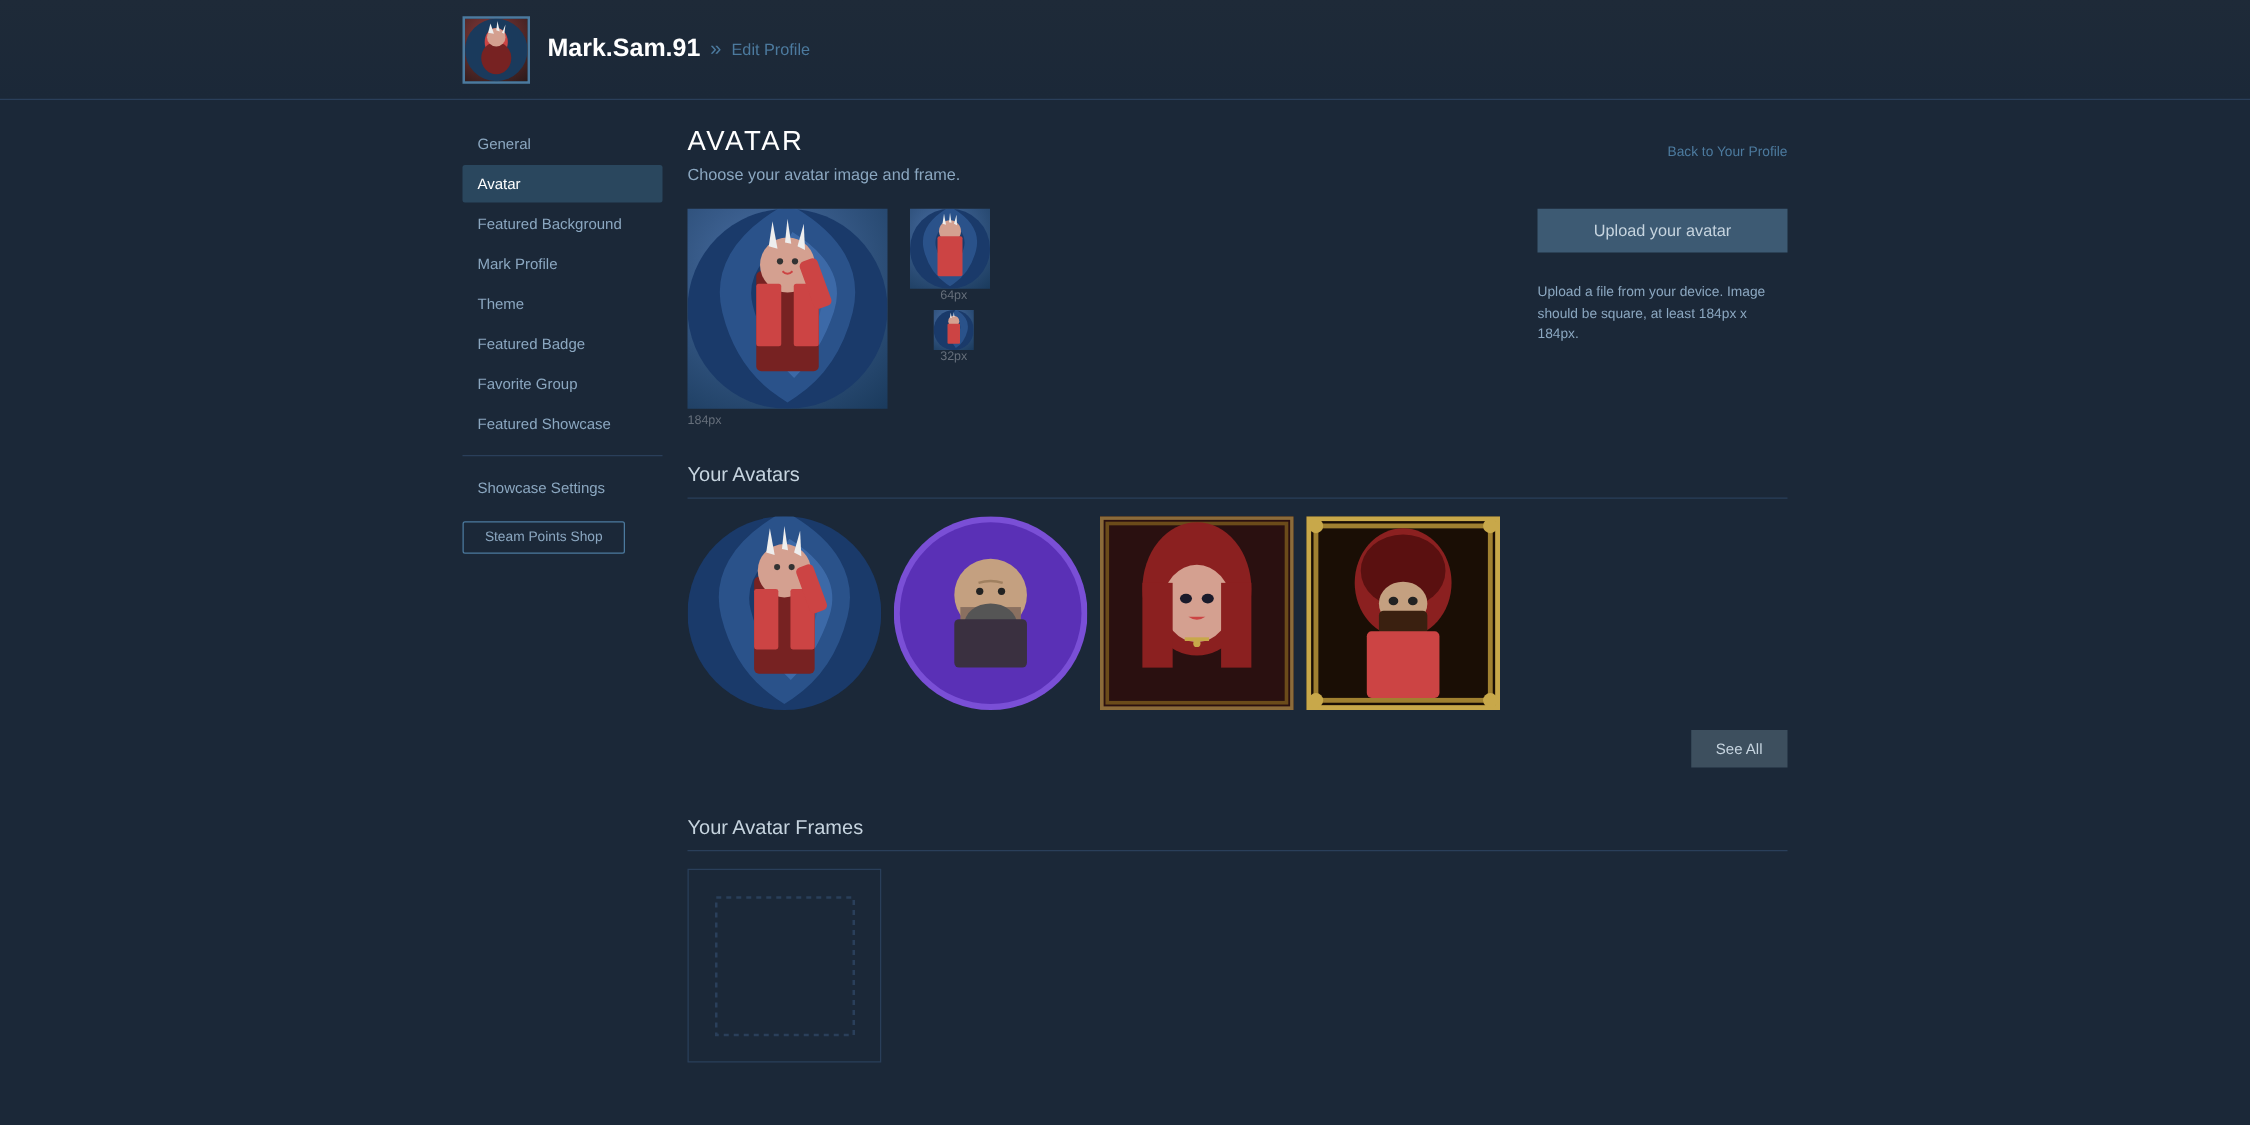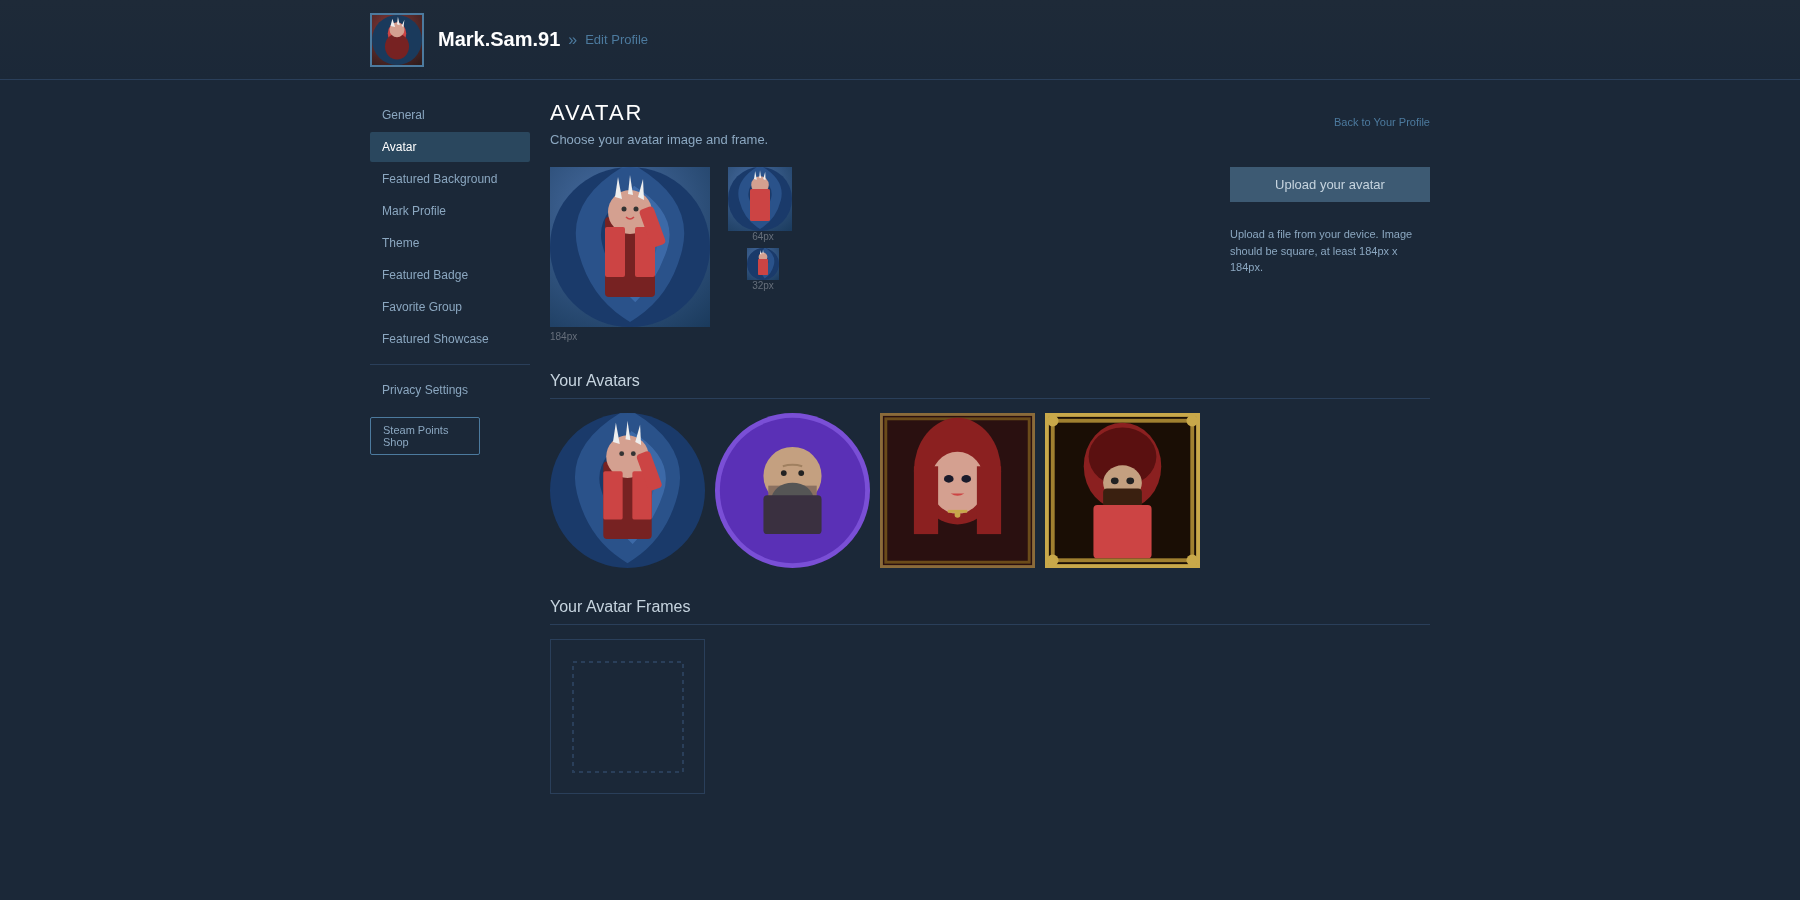--- a/index.html
+++ b/index.html
@@ -93,21 +93,22 @@
     .steam-points-btn {
       display: inline-block;
       border: 1px solid #4c7a9e;
       color: #8ba7c0;
       background: transparent;
       padding: 6px 12px;
       font-size: 11px;
       cursor: pointer;
       margin-top: 10px;
       border-radius: 2px;
-      width: 110px;
+      text-align: center;
+      width: 130px;
     }
 
     
     .content {
       flex: 1;
       position: relative;
     }
     .back-to-profile {
       position: absolute;
       top: 16px;
@@ -289,21 +290,21 @@
   <div class="sidebar">
     <div class="sidebar-item">General</div>
     <div class="sidebar-item active">Avatar</div>
     <div class="sidebar-item">Featured Background</div>
     <div class="sidebar-item">Mark Profile</div>
     <div class="sidebar-item">Theme</div>
     <div class="sidebar-item">Featured Badge</div>
     <div class="sidebar-item">Favorite Group</div>
     <div class="sidebar-item">Featured Showcase</div>
     <hr class="sidebar-divider">
-    <div class="sidebar-item">Privacy Settings</div>
+    <div class="sidebar-item">Showcase Settings</div>
     <div class="steam-points-btn">Steam Points Shop</div>
   </div>
 
   <div class="content">
     <a class="back-to-profile">Back to Your Profile</a>
 
     <div class="section-title">AVATAR</div>
     <div class="section-subtitle">Choose your avatar image and frame.</div>
 
     <div class="avatar-preview-row">
@@ -462,20 +463,23 @@
             <rect x="60" y="78" width="40" height="20" fill="#3a2010" rx="4"></rect>
 
             <ellipse cx="72" cy="70" rx="4" ry="3.5" fill="#222"></ellipse>
             <ellipse cx="88" cy="70" rx="4" ry="3.5" fill="#222"></ellipse>
 
             <rect x="50" y="95" width="60" height="55" fill="#c44" rx="4"></rect>
           </svg>
         </div>
       </div>
 
+      <div style="display:flex; justify-content:flex-end; margin-bottom:16px;">
+        <button class="see-all-btn">See All</button>
+      </div>
     </div>
 
     <div>
       <div class="frames-section-title">Your Avatar Frames</div>
       <div class="frame-preview">
         <svg width="120" height="120" viewBox="0 0 120 120">
           <rect x="5" y="5" width="110" height="110" fill="none" stroke="#2a3f5a" stroke-width="2" stroke-dasharray="4,4"></rect>
         </svg>
       </div>
     </div>

